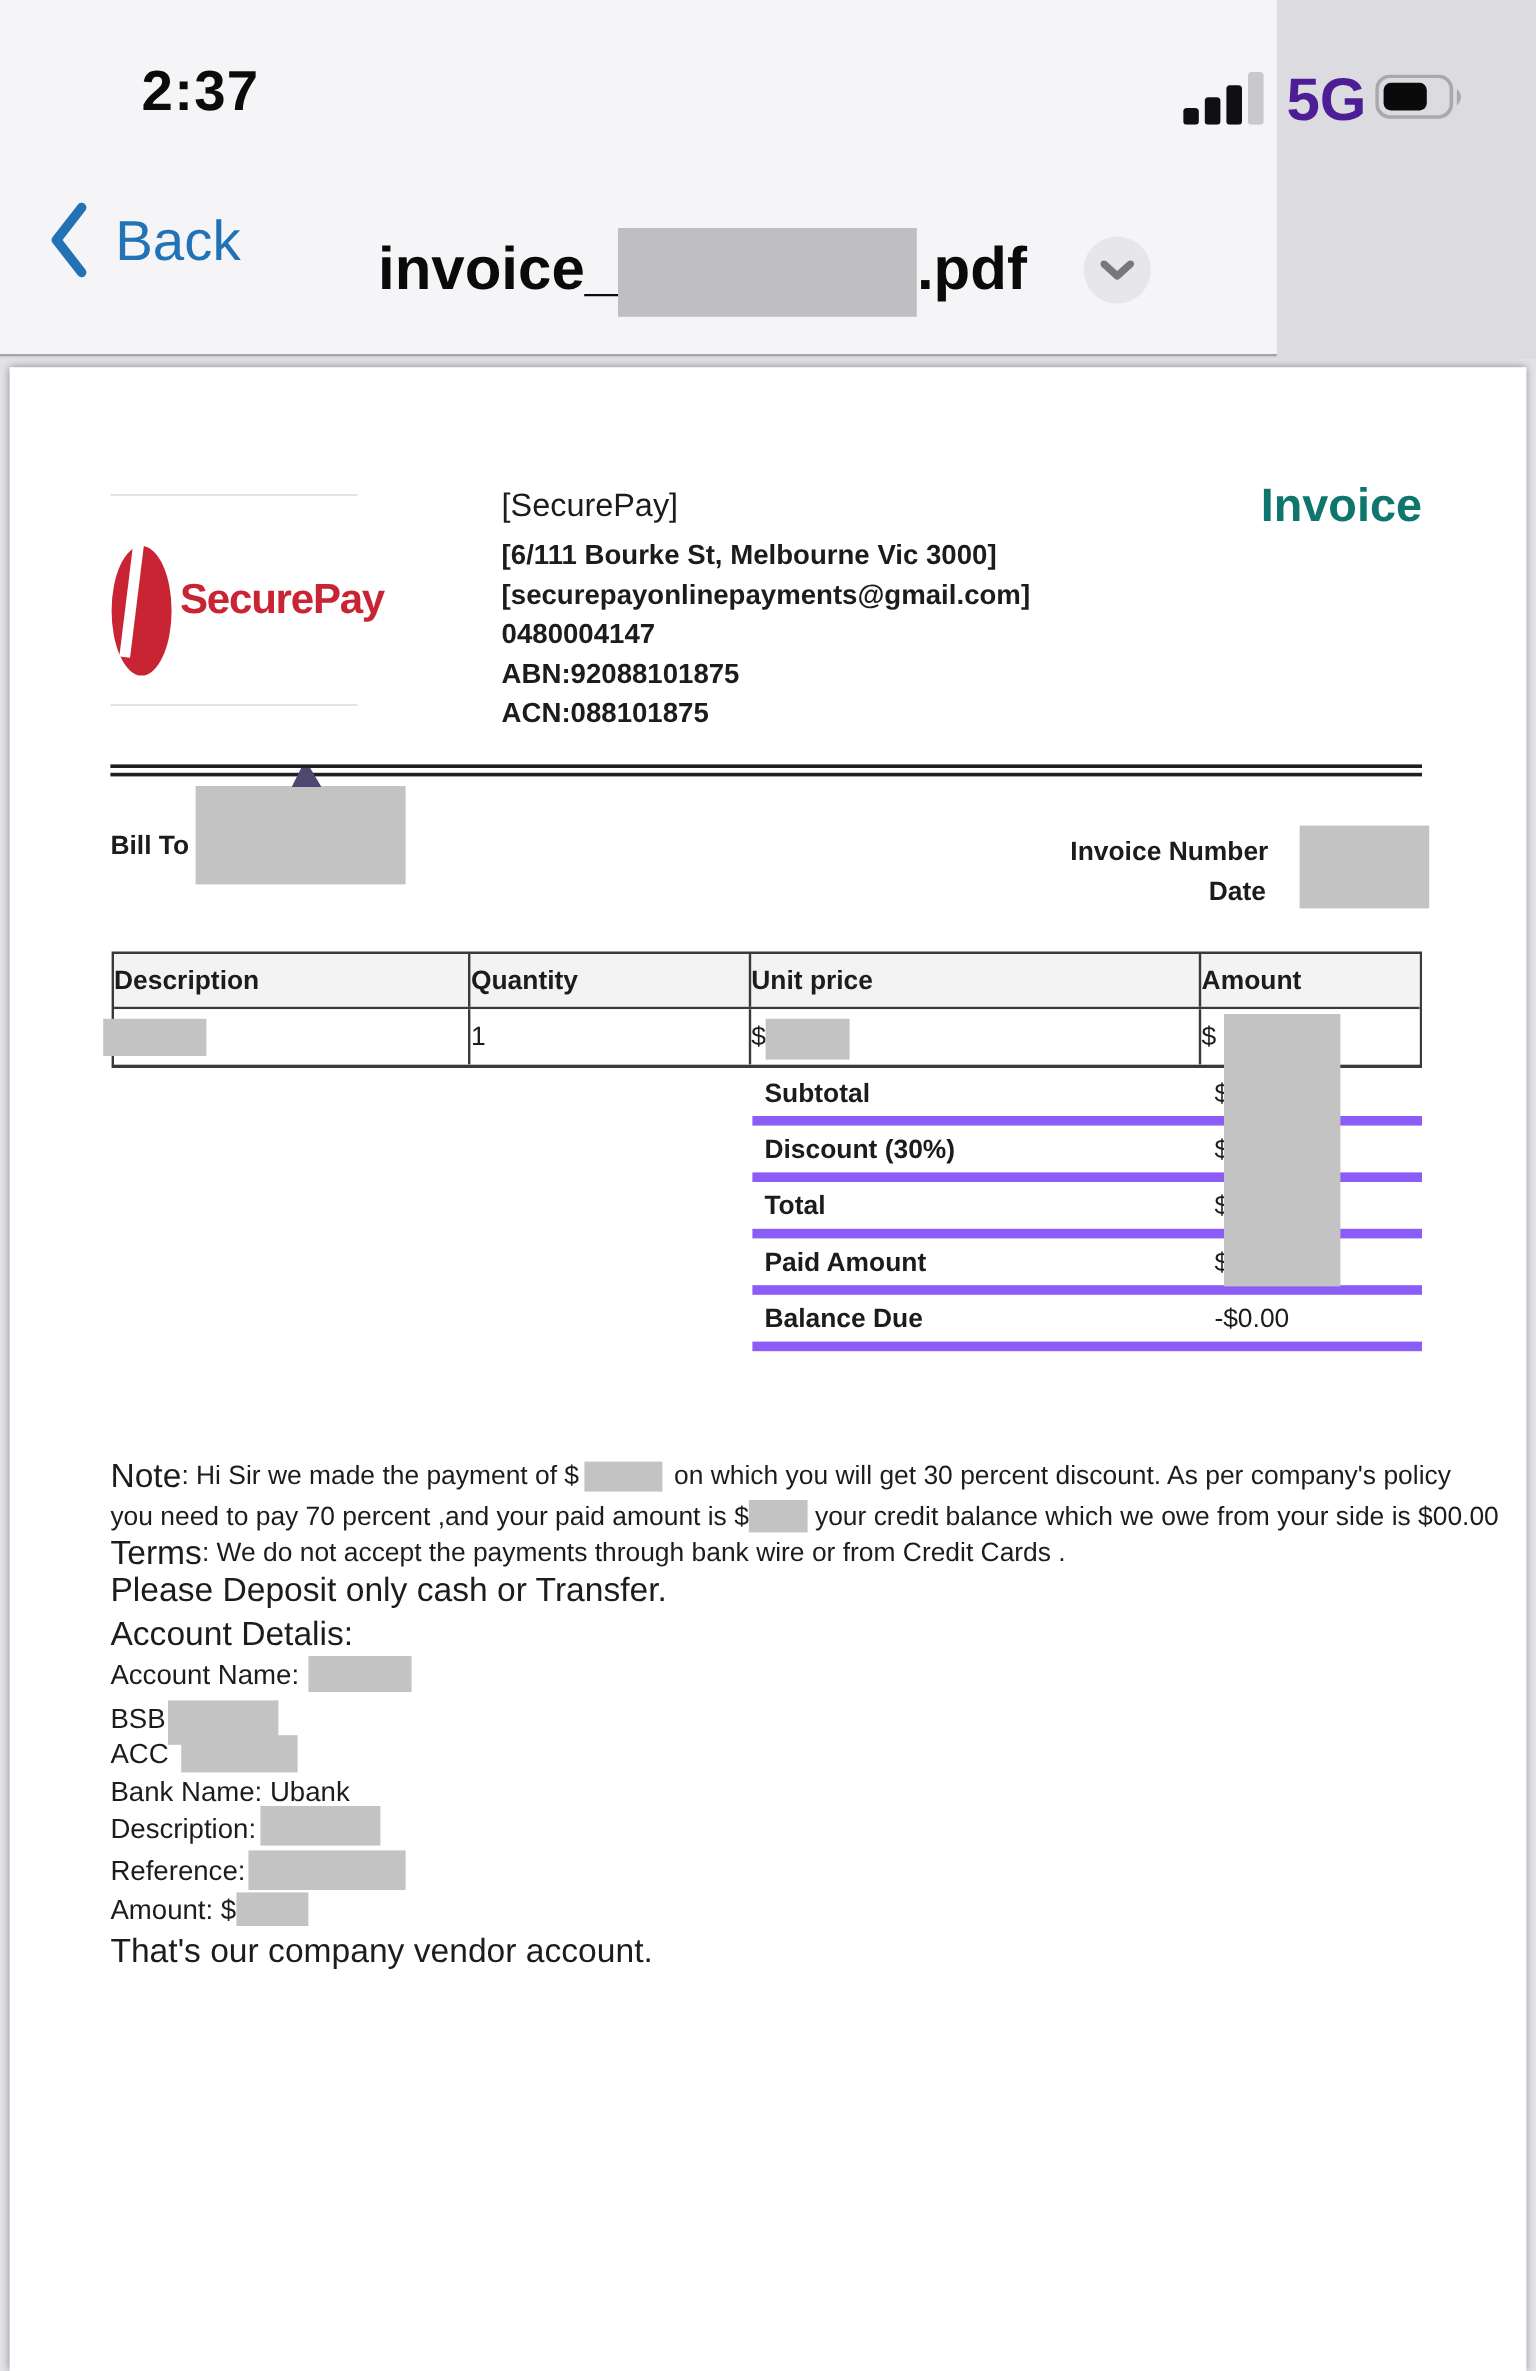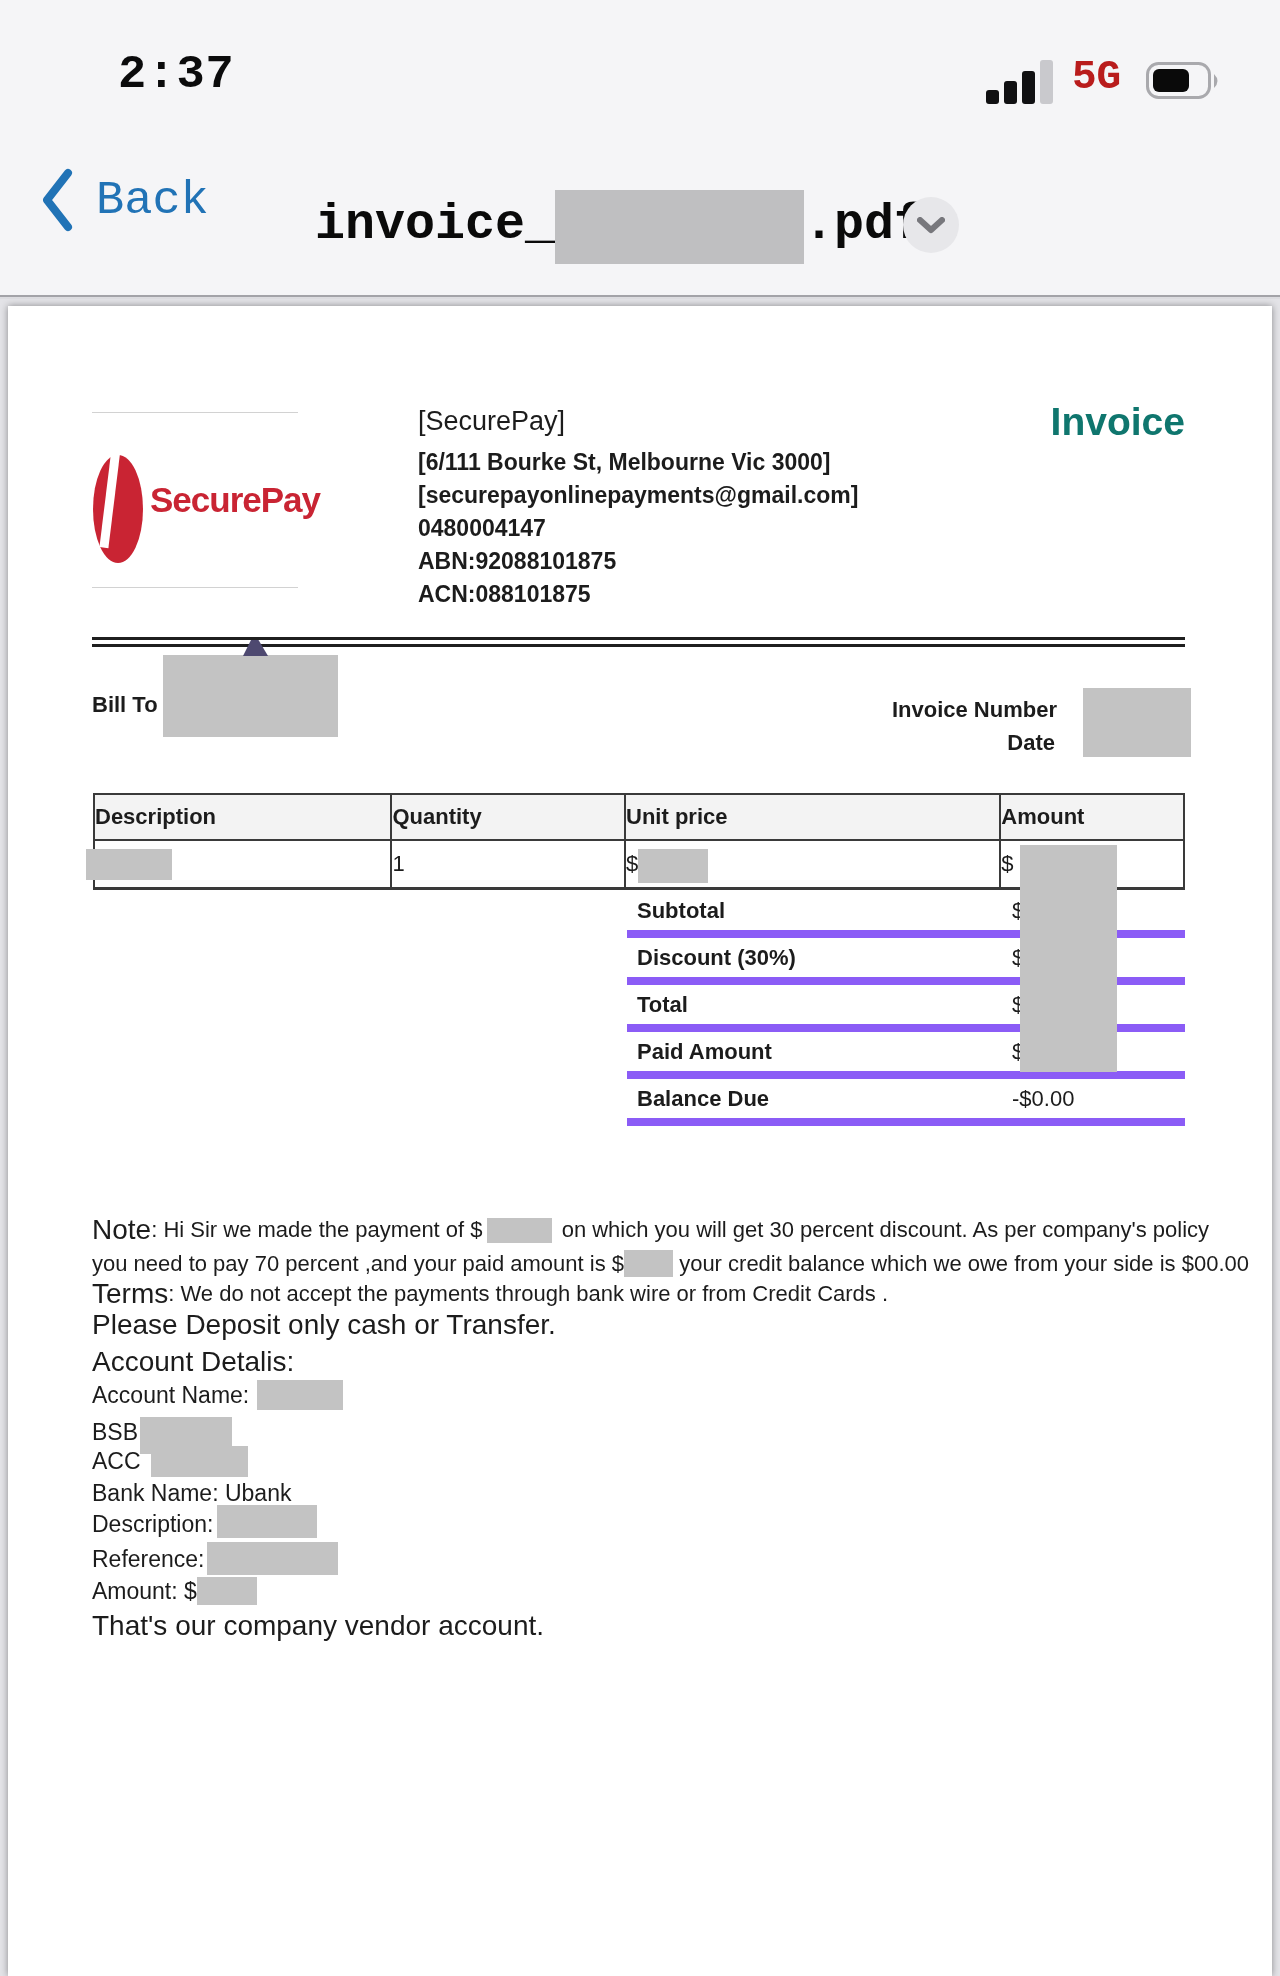--- a/index.html
+++ b/index.html
@@ -1,25 +1,25 @@
 <!DOCTYPE html>
 <html><head>
 <meta charset="utf-8">
 <style>
   * { margin:0; padding:0; box-sizing:border-box; }
   html,body { width:1280px; height:1976px; }
   body { font-family:"Liberation Sans", sans-serif; background:#dcdce0; }
   .screen { position:relative; width:1280px; height:1976px; overflow:hidden; background:#dcdce0; }
 
   
-  .topbar { position:absolute; left:0; top:0; width:1280px; height:297px;
-            background:#f5f5f7; border-bottom:2px solid #a3a3a8; z-index:10;font-family:Liberation Mono, monospace; }
+  .topbar { position:absolute; left:0; top:0; width:1064px; height:297px;
+            background:#f5f5f7; border-bottom:2px solid #a3a3a8; z-index:10; }
   .time { position:absolute; left:118px; top:48px; font-size:47px; font-weight:700; color:#0b0b0c; letter-spacing:1px; }
   .signal { position:absolute; left:986px; top:60px; }
-  .net { position:absolute; left:1072px; top:54px; font-size:41px; font-weight:600; color:#b91c1c; }
+  .net { position:absolute; left:1072px; top:54px; font-size:50px; font-weight:600; color:#4c1d95; }
   .battery { position:absolute; left:1146px; top:62px; }
 
   .back-btn { position:absolute; left:40px; top:168px; display:flex; align-items:center; gap:22px; cursor:pointer; }
   .back-label { font-size:47px; color:#2173b6; }
   .nav-title { position:absolute; left:315px; top:180px; height:88px; display:flex; align-items:center; color:#0a0a0a; }
   .nav-title .t { font-size:50px; font-weight:700; }
   .nav-redact { display:inline-block; width:249px; height:74px; background:#bfbfc1; margin-top:6px; }
   .title-menu { position:absolute; left:903px; top:197px; width:56px; height:56px; border-radius:50%;
                 background:#e7e7ea; display:flex; align-items:center; justify-content:center; cursor:pointer; }
 

